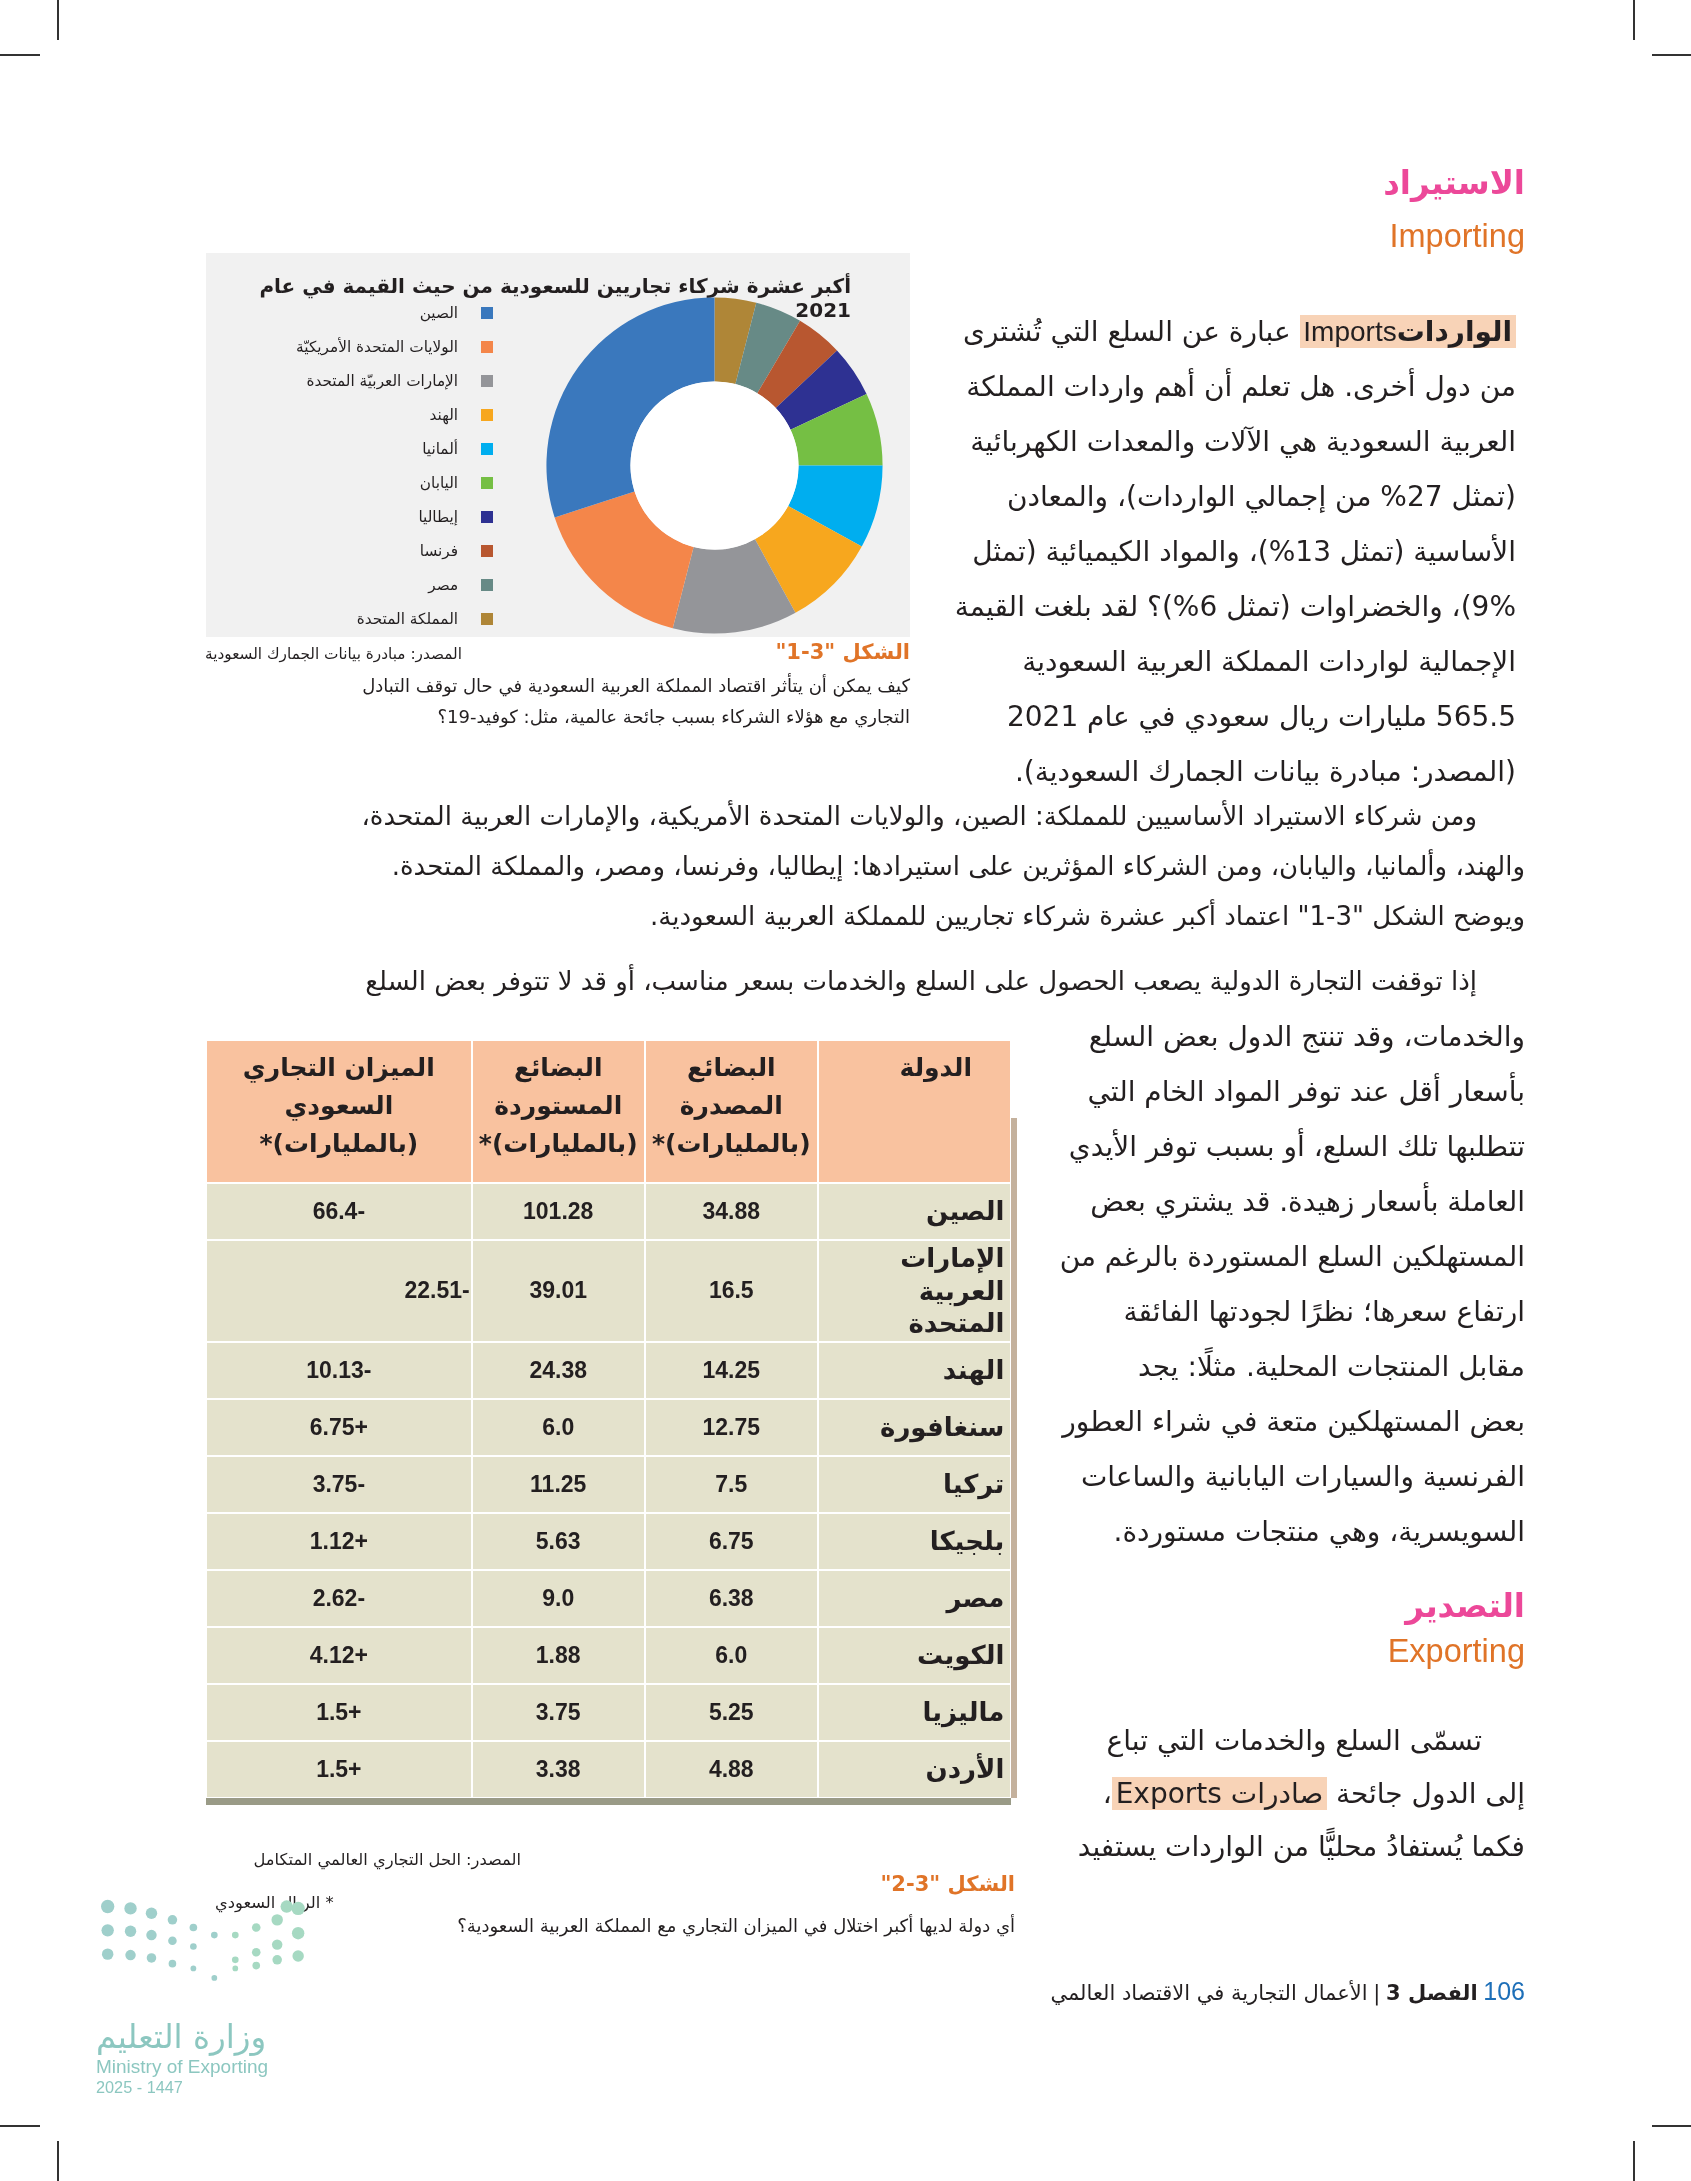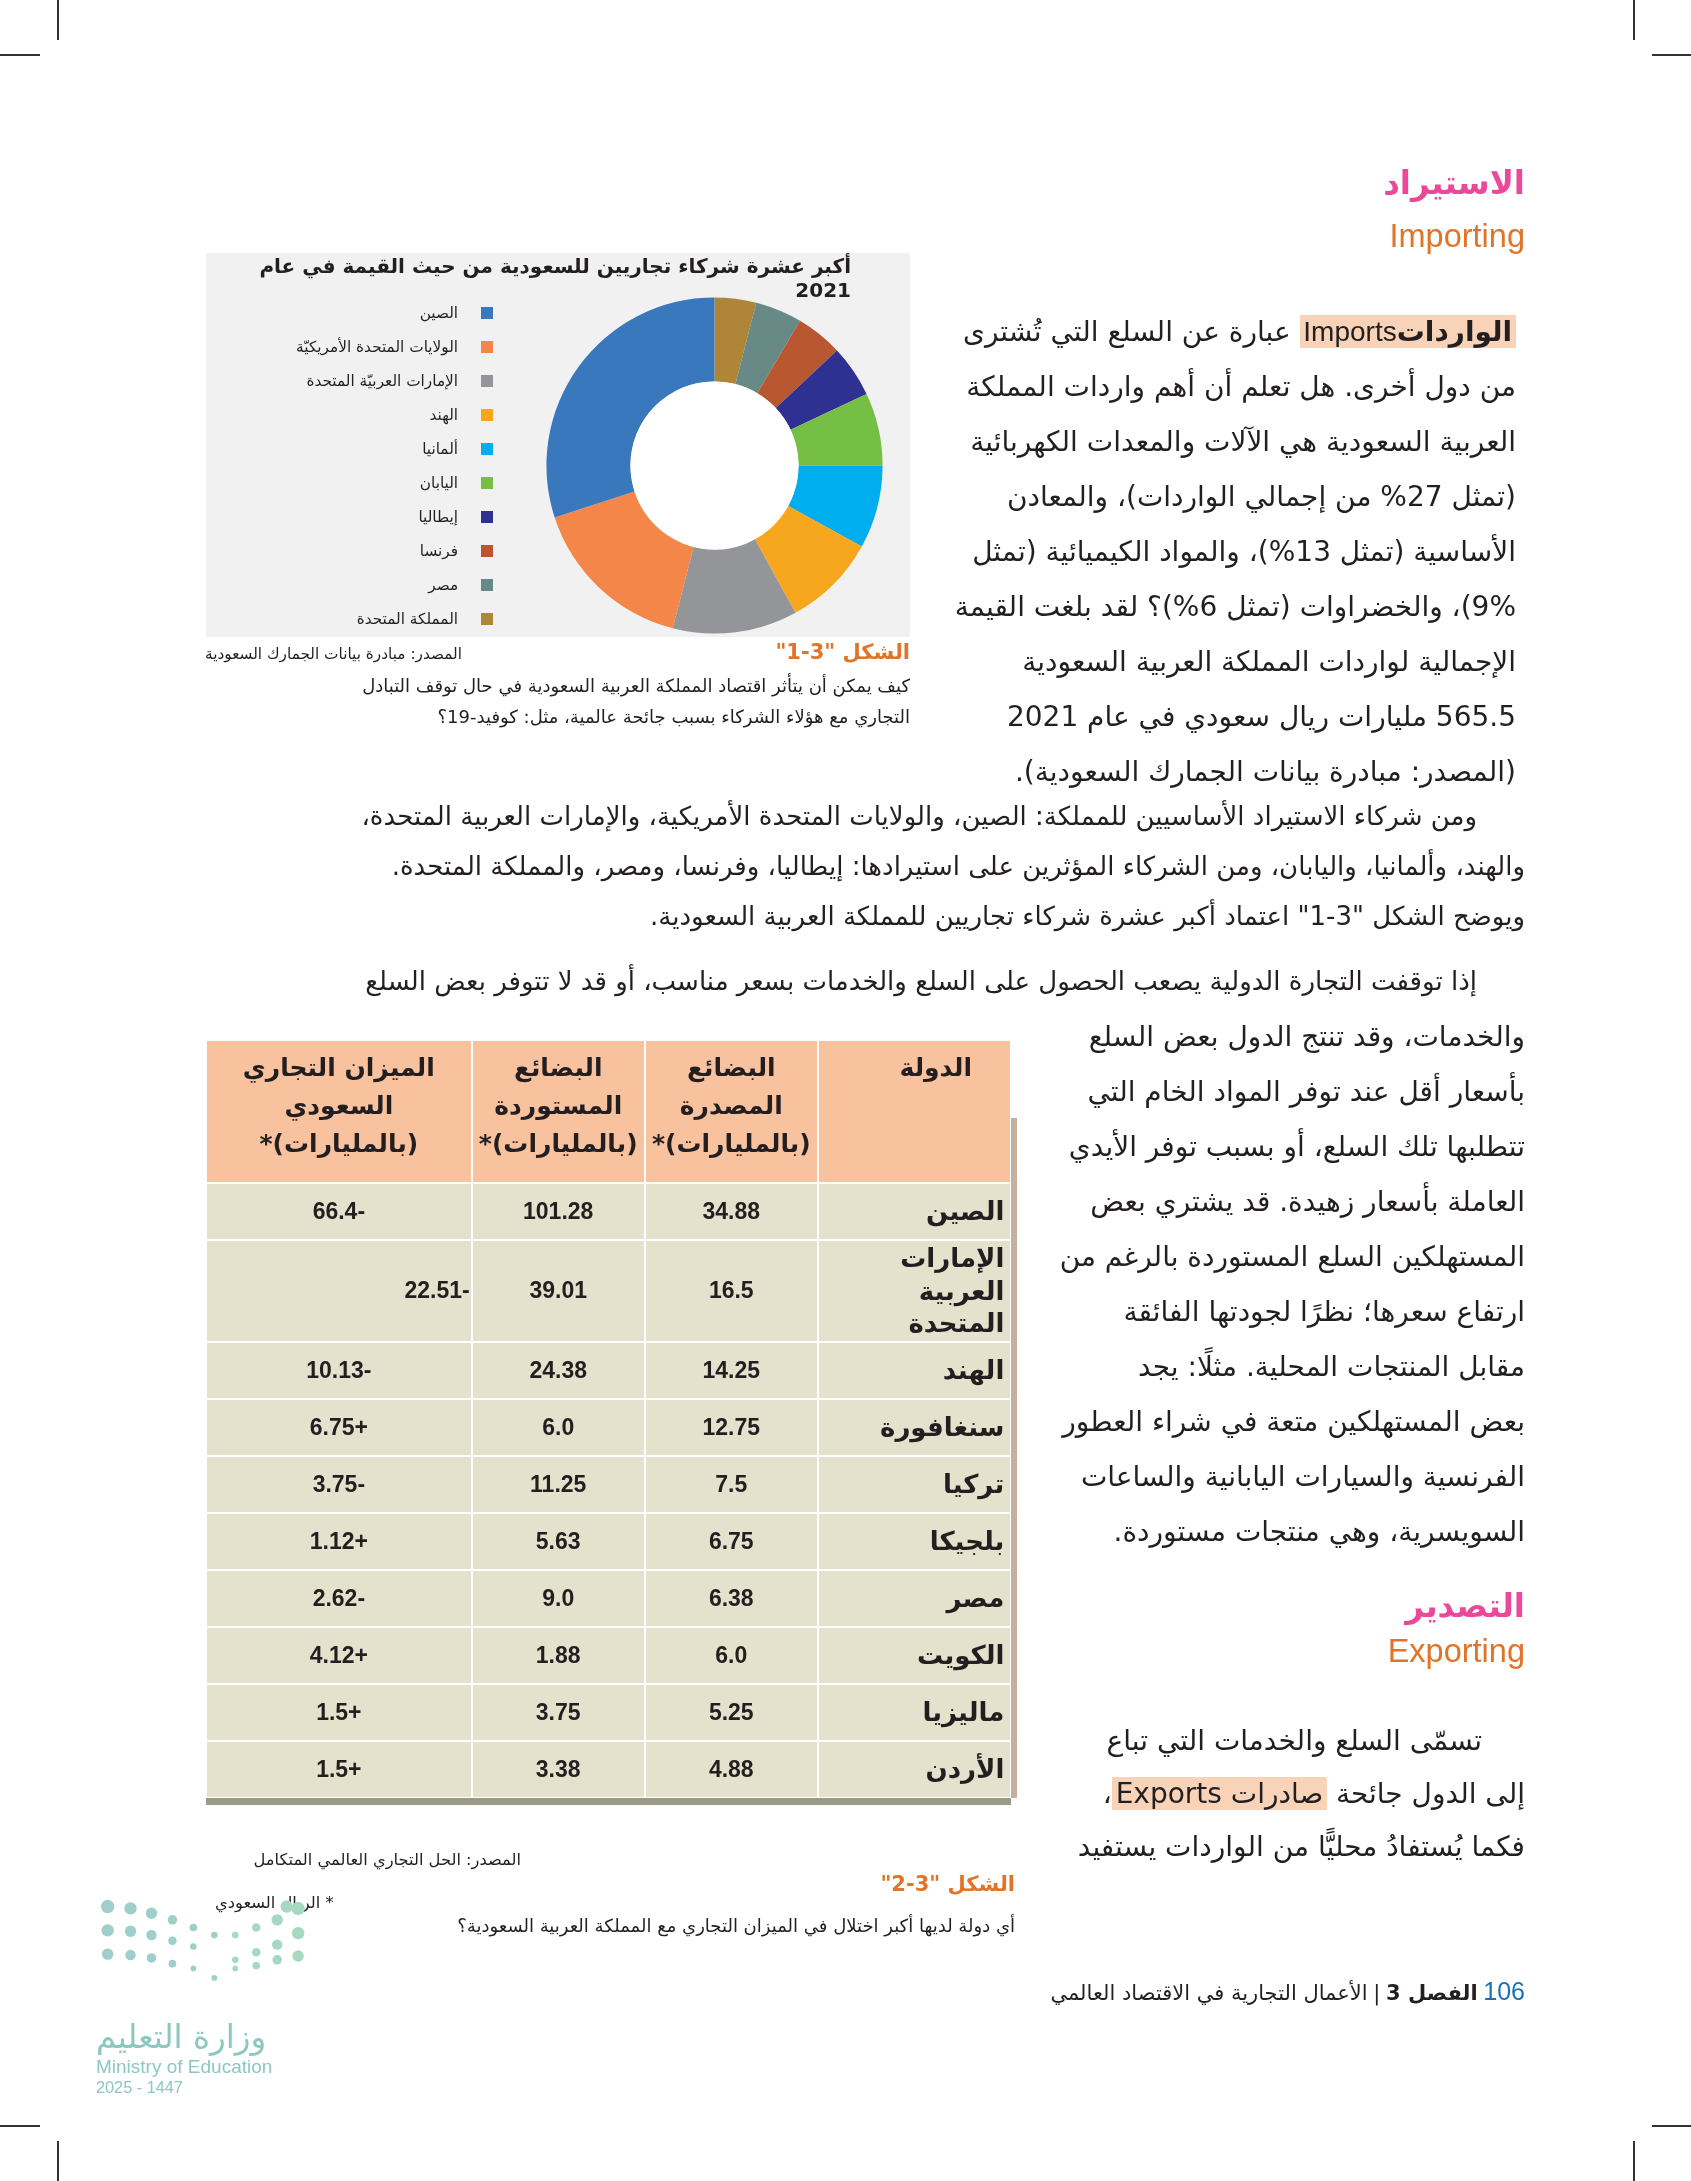--- a/index.html
+++ b/index.html
@@ -13,21 +13,21 @@
 
   .heading-ar { color:#ec4899; font-weight:bold; font-size:32.5px; }
   .heading-en { color:#e07428; font-family:"Liberation Sans", sans-serif; font-size:32.5px; }
 
   .body-text { font-size:28px; line-height:55px; text-align:justify; text-align-last:right; }
   .hl { background:#f8d3b7; padding:0 3.8px; }
   .term { font-weight:bold; }
 
   
   #chart-box { left:206px; top:253px; width:704px; height:384px; background:#f1f1f1; }
-  #chart-title { position:absolute; right:59px; top:1px; font-size:20px; font-weight:bold; direction:rtl; color:#231f20; }
+  #chart-title { position:absolute; right:59px; top:21px; font-size:20px; font-weight:bold; direction:rtl; color:#231f20; }
   #legend { position:absolute; left:9.6px; top:43px; width:277px; direction:rtl; }
   .legend-item { display:flex; align-items:center; justify-content:flex-start; height:34px; font-size:15.3px; color:#231f20; }
   .legend-swatch { width:11.5px; height:12.4px; margin-left:23px; flex:none; }
   #donut { position:absolute; left:339px; top:43px; }
 
   .fig-label { color:#e07428; font-weight:bold; font-size:21px; }
   .small { font-size:15.3px; }
 
   
   #trade-table { left:206px; top:1040px; width:805px; }
@@ -305,16 +305,16 @@
       <circle cx="146" cy="66" r="3.5" fill="#a6d9c2"></circle>
       <circle cx="168" cy="58" r="4.5" fill="#a6d9c2"></circle>
       <circle cx="190" cy="50" r="5.5" fill="#a6d9c2"></circle>
       <circle cx="212" cy="38" r="6.5" fill="#a6d9c2"></circle>
       <circle cx="146" cy="75" r="3" fill="#a6d9c2"></circle>
       <circle cx="168" cy="72" r="4" fill="#a6d9c2"></circle>
       <circle cx="190" cy="66" r="5" fill="#a6d9c2"></circle>
       <circle cx="212" cy="62" r="6" fill="#a6d9c2"></circle>
     </svg>
   <div class="logo-text rtl" style="font-size:32.5px;text-align:left;direction:rtl;width:210px;margin-top:17px;">وزارة التعليم</div>
-  <div class="logo-text" style="font-family:'Liberation Sans',sans-serif;font-size:19px;">Ministry of Education</div>
+  <div class="logo-text" style="font-family:'Liberation Sans',sans-serif;font-size:19px;">Ministry of Exporting</div>
   <div class="logo-text" style="font-family:'Liberation Sans',sans-serif;font-size:16.3px;">2025 - 1447</div>
 </div>
 
 
 </body></html>

